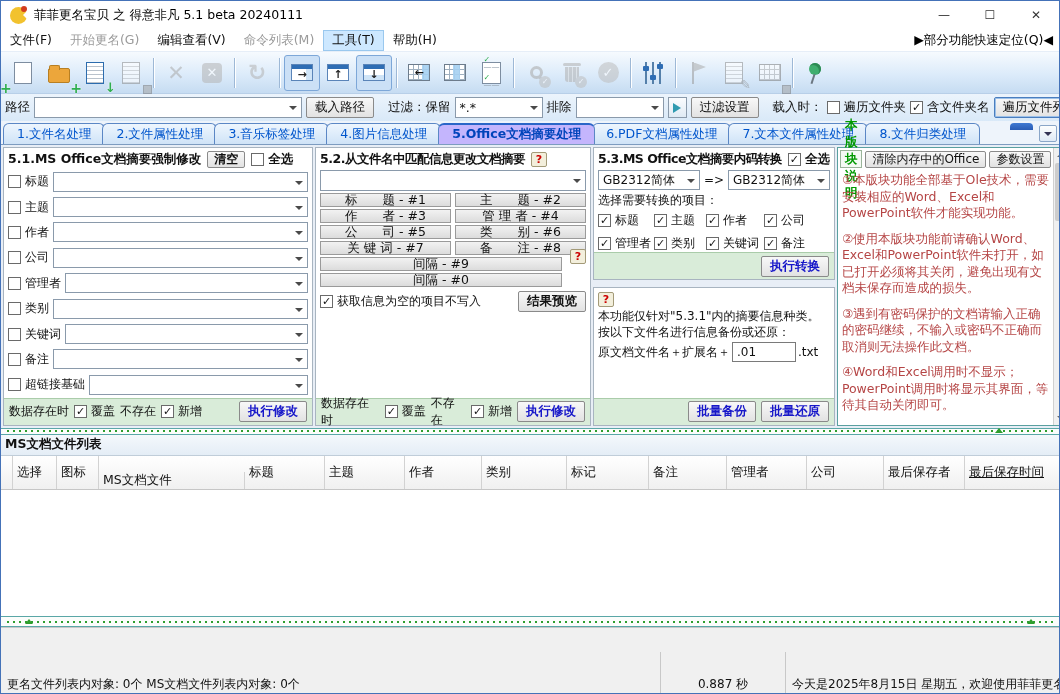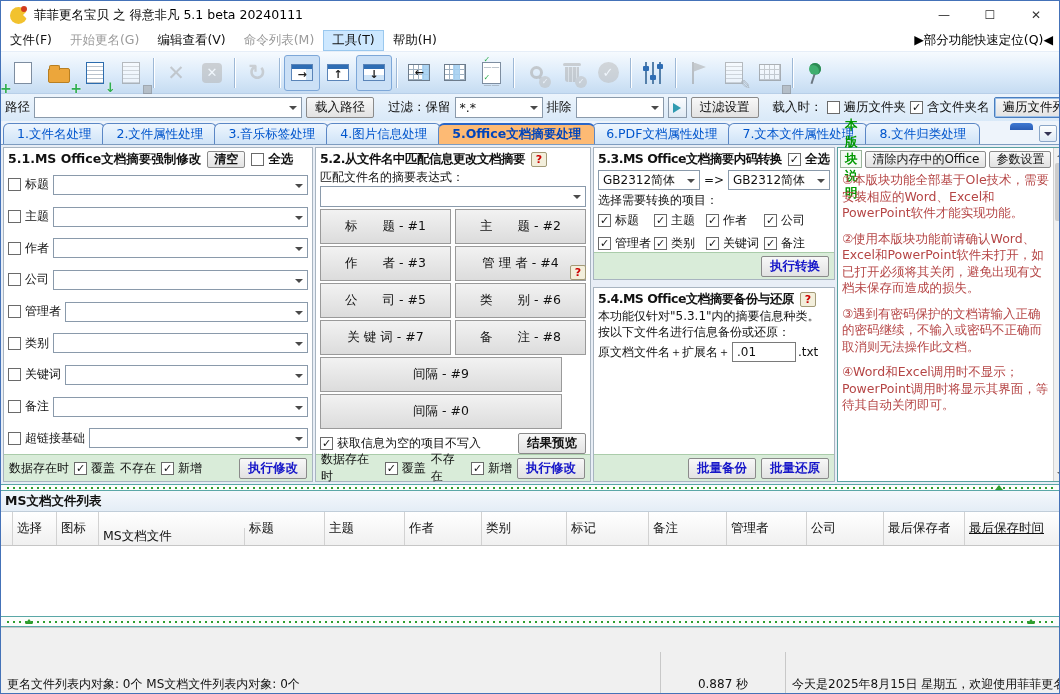--- a/index.html
+++ b/index.html
@@ -85,42 +85,42 @@
   .cb { width:13px; height:13px; background:#fff; border:1px solid #6a6a6a; display:inline-flex; align-items:center; justify-content:center; flex:0 0 13px; }
   .cb.checked::after { content:"✓"; font-size:11px; font-weight:bold; color:#111; line-height:1; }
   .cblabel { display:inline-flex; align-items:center; gap:4px; white-space:nowrap; }
   .vsep { width:1px; height:22px; background:#9db8d6; box-shadow:1px 0 0 #fff; margin:0 3px; }
   .playbtn { width:22px; height:21px; background:linear-gradient(#fafcfe,#dfeaf4); border:1px solid #8a9aab; display:flex; align-items:center; justify-content:center; }
   .playbtn::after { content:""; border:5px solid transparent; border-left:8px solid #2e9ab0; margin-left:4px; }
 
   
   .tabrow { height:23px; flex:0 0 23px; display:flex; align-items:flex-end; background:#eef4fb; padding:2px 2px 0 2px; }
   .tab { height:21px; display:flex; align-items:center; padding:0 13px; border:1px solid #5b87c5; border-bottom:none; border-radius:6px 6px 0 0; background:linear-gradient(#eef6fe,#cfe3f7); color:#0055cc; font-size:12.5px; margin-right:-3px; white-space:nowrap; }
-  .tab.active { background:#fdba74; font-weight:bold; color:#0044bb; border-top:2px solid #2a66c8; z-index:3; position:relative; }
+  .tab.active { background:#c4b5fd; font-weight:bold; color:#0044bb; border-top:2px solid #2a66c8; z-index:3; position:relative; }
   .tabfill { flex:1; }
   .tabbar-blue { height:7px; background:linear-gradient(#3f79d2,#2a5cb4); border-radius:4px 4px 0 0; margin:0 6px 14px 10px; flex:1; max-width:95px; align-self:flex-start; }
   .tabdrop { width:18px; height:17px; margin-bottom:2px; background:linear-gradient(#fdfefe,#dfeaf6); border:1px solid #8aa6c8; border-radius:2px; display:flex; align-items:center; justify-content:center; }
   .tabdrop::after { content:""; border:4px solid transparent; border-top-color:#335; margin-top:4px; }
 
   
   .panels { flex:0 0 257px; display:flex; gap:2px; padding:2px; background:#e8eef6; border-top:1px solid #7d9cc0; }
   .panel { background:#fff; border:1px solid #a8b4c0; display:flex; flex-direction:column; padding:2px 4px 0 4px; min-height:0; }
   .p51 { flex:0 0 310px; }
   .p52 { flex:0 0 276px; }
   .pcol { flex:0 0 218px; display:flex; flex-direction:column; gap:7px; }
   .p53 { flex:0 0 133px; } .p54 { flex:1; }
   .pinfo { flex:1; border:1px solid #5aa0a0; background:#fff; display:flex; padding:0; }
   .ptitle { font-weight:bold; font-size:12.5px; display:flex; align-items:center; gap:6px; height:19px; flex:0 0 19px; white-space:nowrap; }
   .helpbtn { width:16px; height:15px; background:#f3efdc; border:1px solid #a39a78; color:#cc0000; font-weight:bold; font-size:11px; display:inline-flex; align-items:center; justify-content:center; border-radius:2px; }
   .smallbtn { height:17px; padding:0 6px; font-size:12px; }
   .fieldrow { display:flex; align-items:center; gap:4px; flex:1; min-height:0; }
   .fieldrow .combo { flex:1; height:20px; }
   .greenstrip { margin:4px -4px 0 -4px; background:#d9ecd9; border-top:1px solid #aaccaa; height:27px; flex:0 0 27px; display:flex; align-items:center; gap:5px; padding:0 5px; margin-top:auto; }
   .btngrid { display:grid; grid-template-columns:1fr 1fr; gap:2px 4px; margin-top:2px; }
-  .gbtn { height:35px; background:linear-gradient(#f2f2f2,#dcdcdc); border:1px solid #9a9a9a; display:flex; align-items:center; justify-content:center; font-size:12.5px; white-space:nowrap; }
+  .gbtn { height:14px; background:linear-gradient(#f2f2f2,#dcdcdc); border:1px solid #9a9a9a; display:flex; align-items:center; justify-content:center; font-size:12.5px; white-space:nowrap; }
   .gbtn.wide { grid-column:1 / 3; margin-right:24px; }
   .ggroup { position:relative; }
   .g9help { position:absolute; right:0; top:58px; }
   .optrow { display:flex; align-items:center; gap:4px; margin-top:4px; }
   .p53 .enc { display:flex; align-items:center; gap:4px; height:24px; }
   .p53 .enc .combo { flex:1; height:20px; }
   .ckgrid { display:grid; grid-template-columns:56px 52px 58px 1fr; row-gap:6px; margin-top:3px; }
   .p54 .tline { font-size:12px; line-height:16px; white-space:nowrap; }
   .filerow { display:flex; align-items:center; gap:2px; height:24px; font-size:12px; white-space:nowrap; }
   .inputbox { width:64px; height:20px; border:1px solid #7a7a7a; background:#fff; display:flex; align-items:center; padding:0 4px; }
@@ -399,21 +399,20 @@
           </span>
         <span class="btn exec" style="margin-left:auto">执行修改</span>
       </div>
     </div>
 
     <div class="panel p52">
       <div class="ptitle">
         <span style="letter-spacing:-0.5px">5.2.从文件名中匹配信息更改文档摘要</span>
         <span class="helpbtn">?</span>
       </div>
-      <div class="lbl" style="height:16px">匹配文件名的摘要表达式：</div>
       <span class="combo" style="flex:0 0 21px; margin-top:1px"></span>
       <div class="ggroup">
         <div class="btngrid">
           <span class="gbtn">标　　题 - #1</span>
           <span class="gbtn">主　　题 - #2</span>
           <span class="gbtn">作　　者 - #3</span>
           <span class="gbtn">管 理 者 - #4</span>
           <span class="gbtn">公　　司 - #5</span>
           <span class="gbtn">类　　别 - #6</span>
           <span class="gbtn">关 键 词 - #7</span>
@@ -494,21 +493,20 @@
               <span>备注</span>
             </span>
         </div>
         <div class="greenstrip">
           <span class="btn exec" style="margin-left:auto">执行转换</span>
         </div>
       </div>
 
       <div class="panel p54">
         <div class="ptitle" style="flex:0 0 18px">
-          <span style="letter-spacing:-0.5px">5.4.MS Office文档摘要备份与还原</span>
           <span class="helpbtn">?</span>
         </div>
         <div class="tline">本功能仅针对"5.3.1"内的摘要信息种类。</div>
         <div class="tline">按以下文件名进行信息备份或还原：</div>
         <div class="filerow">
           <span>原文档文件名＋扩展名＋</span>
           <span class="inputbox">.01</span>
           <span>.txt</span>
         </div>
         <div class="greenstrip">

